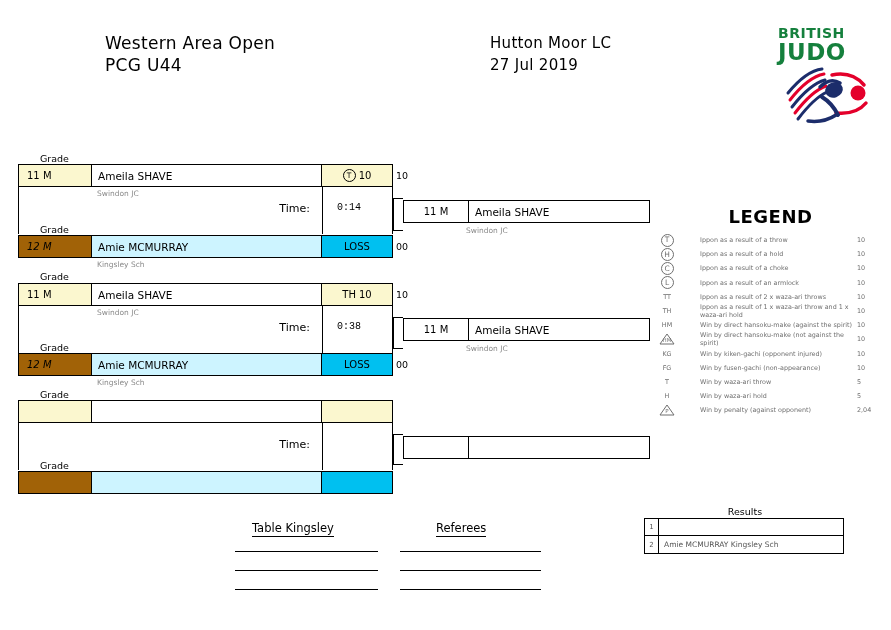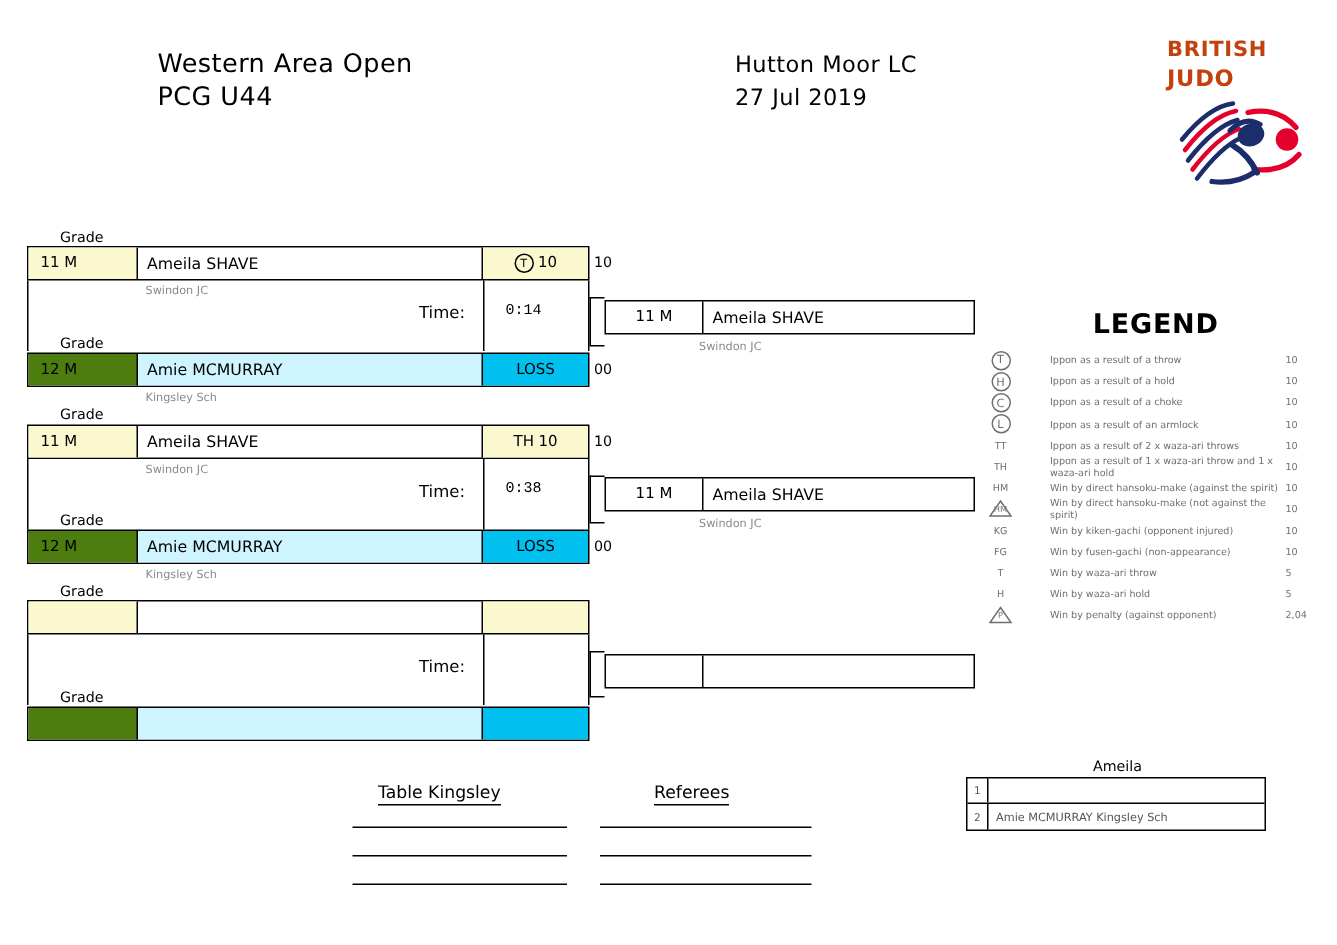--- a/index.html
+++ b/index.html
@@ -10,38 +10,38 @@
   }
   .abs{position:absolute;}
 
   
   .hdr-title{left:105px;top:32px;font-size:17px;line-height:22px;letter-spacing:.3px;}
   .hdr-venue{left:477px;top:32px;font-size:15px;line-height:22px;letter-spacing:.3px;margin-left:13px;}
 
   
   .logo{left:778px;top:26px;width:100px;height:100px;}
   .logo-text{font-family:"DejaVu Sans","Liberation Sans",sans-serif;font-weight:bold;
-             color:#c2410c;letter-spacing:.5px;}
+             color:#15803d;letter-spacing:.5px;}
   .logo-l1{font-size:14px;line-height:15px;}
-  .logo-l2{font-size:15px;line-height:22px;}
+  .logo-l2{font-size:23px;line-height:22px;}
   .grade-lbl{position:absolute;font-size:9.5px;color:#000;left:40px;}
 
   .row{position:absolute;left:18px;height:23px;box-sizing:border-box;
        border:1px solid #000;display:flex;}
   .c-grade{width:73px;box-sizing:border-box;border-right:1px solid #000;
            display:flex;align-items:center;padding-left:8px;font-size:10px;}
   .c-name{flex:1;box-sizing:border-box;border-right:1px solid #000;
           display:flex;align-items:center;padding-left:6px;font-size:10.5px;}
   .c-score{width:70px;box-sizing:border-box;display:flex;align-items:center;
            justify-content:center;font-size:10px;gap:3px;}
 
   .row.top{background:#ffffff;}
   .top .c-grade{background:#fbf7cf;}
   .top .c-score{background:#fbf7cf;}
-  .row.bot .c-grade{background:#4d7c0f;}
+  .row.bot .c-grade{background:#a16207;font-style:italic;}
   .row.bot .c-name{background:#cdf4ff;}
   .row.bot .c-score{background:#00c0f0;font-weight:normal;}
 
   .club{position:absolute;font-size:7.5px;color:#8a8a8a;left:97px;}
 
   .midbox{position:absolute;left:18px;box-sizing:border-box;
           border-left:1px solid #000;border-right:1px solid #000;height:47px;width:375px;}
   .midbox .sep{position:absolute;left:303px;top:0;bottom:0;width:0;border-left:1px solid #000;}
   .time-lbl{position:absolute;right:82px;top:15px;font-size:11px;}
   .time-val{position:absolute;left:318px;top:15px;font-size:10px;font-family:Liberation Mono, monospace;}
@@ -329,21 +329,21 @@
 <div class="sig-h abs" style="left:252px;top:521px">Table Kingsley</div>
 <div class="sig-line abs" style="left:235px;top:551px;width:143px"></div>
 <div class="sig-line abs" style="left:235px;top:570px;width:143px"></div>
 <div class="sig-line abs" style="left:235px;top:589px;width:143px"></div>
 
 <div class="sig-h abs" style="left:436px;top:521px">Referees</div>
 <div class="sig-line abs" style="left:400px;top:551px;width:141px"></div>
 <div class="sig-line abs" style="left:400px;top:570px;width:141px"></div>
 <div class="sig-line abs" style="left:400px;top:589px;width:141px"></div>
 
-<div class="res-title">Ameila</div>
+<div class="res-title">Results</div>
 <div class="res-box" id="results-box">
     <div class="res-row">
       <div class="res-rank">1</div>
     </div>
     <div class="res-row">
       <div class="res-rank">2</div>
       <div class="res-name">Amie MCMURRAY  Kingsley Sch</div>
     </div>
   </div>
 

